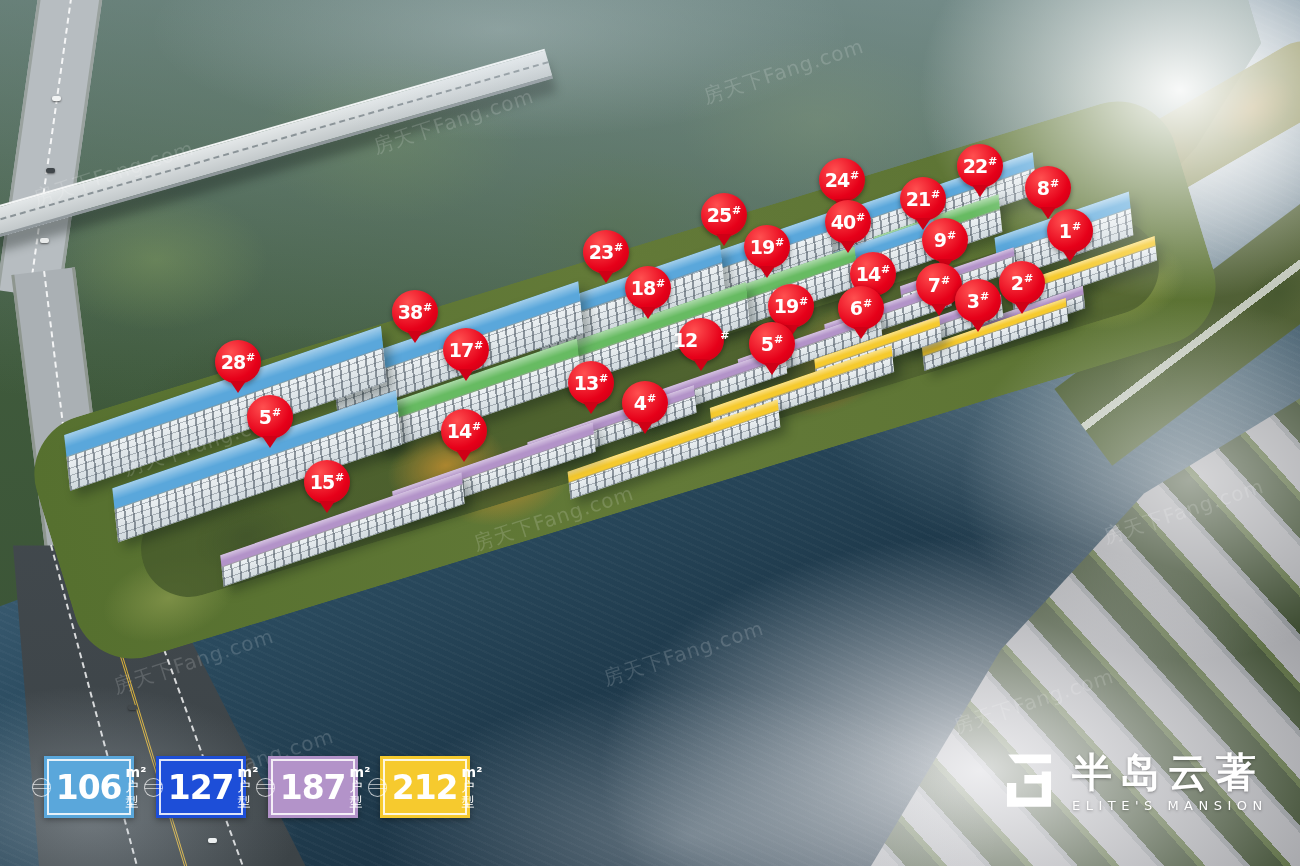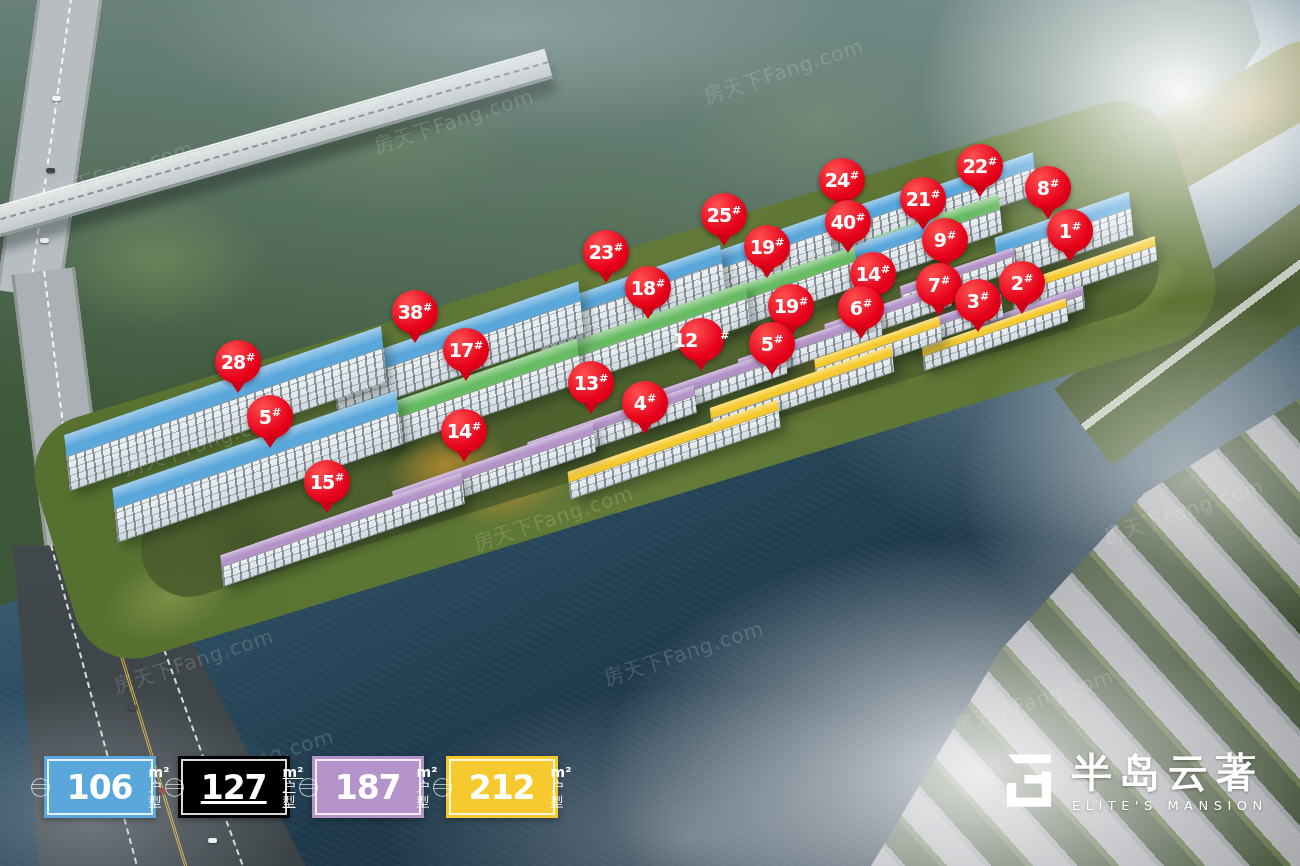--- a/index.html
+++ b/index.html
@@ -139,22 +139,22 @@
     background:radial-gradient(closest-side,rgba(220,230,240,.30),rgba(220,230,240,0));}
   .fog.f6{left:-120px;bottom:-80px;width:420px;height:260px;
     background:radial-gradient(closest-side,rgba(210,220,228,.35),rgba(210,220,228,0));}
 
   
   .wm{position:absolute;color:rgba(255,255,255,.16);font-size:20px;
     transform:rotate(-18deg);white-space:nowrap;z-index:35;letter-spacing:1px;}
 
   
   .legend{position:absolute;left:44px;top:756px;display:flex;gap:22px;z-index:60;}
-  .legend-card{position:relative;width:112px;height:62px;display:flex;
-    align-items:center;justify-content:center;gap:16px;color:#fff;
+  .legend-card{position:relative;width:90px;height:62px;display:flex;
+    align-items:center;justify-content:center;gap:4px;color:#fff;
     box-shadow:0 2px 6px rgba(0,0,0,.35);}
   .legend-card::before{content:'';position:absolute;inset:3px;
     border:2px solid rgba(255,255,255,.85);pointer-events:none;}
   .seal{width:17px;height:17px;border-radius:50%;border:1px solid rgba(255,255,255,.8);
     flex:0 0 auto;margin-right:1px;opacity:.85;
     background:
       linear-gradient(0deg,transparent 44%,rgba(255,255,255,.7) 44%,rgba(255,255,255,.7) 50%,transparent 50%),
       linear-gradient(0deg,transparent 62%,rgba(255,255,255,.7) 62%,rgba(255,255,255,.7) 68%,transparent 68%);}
   .area-num{font-size:33px;font-weight:bold;line-height:1;letter-spacing:-1px;}
   .area-col{display:flex;flex-direction:column;align-items:flex-start;line-height:1.1;}
@@ -451,21 +451,21 @@
 
   <div class="legend">
       <div class="legend-card" style="background: rgb(90, 167, 219);">
         <span class="seal"></span>
         <span class="area-num">106</span>
         <span class="area-col">
           <span class="area-unit">m²</span>
           <span class="area-type">户型</span>
         </span>
       </div>
-      <div class="legend-card" style="background: #000000; text-decoration: underline;">
+      <div class="legend-card" style="background: #1d4ed8;">
         <span class="seal"></span>
         <span class="area-num">127</span>
         <span class="area-col">
           <span class="area-unit">m²</span>
           <span class="area-type">户型</span>
         </span>
       </div>
       <div class="legend-card" style="background: rgb(179, 147, 201);">
         <span class="seal"></span>
         <span class="area-num">187</span>

